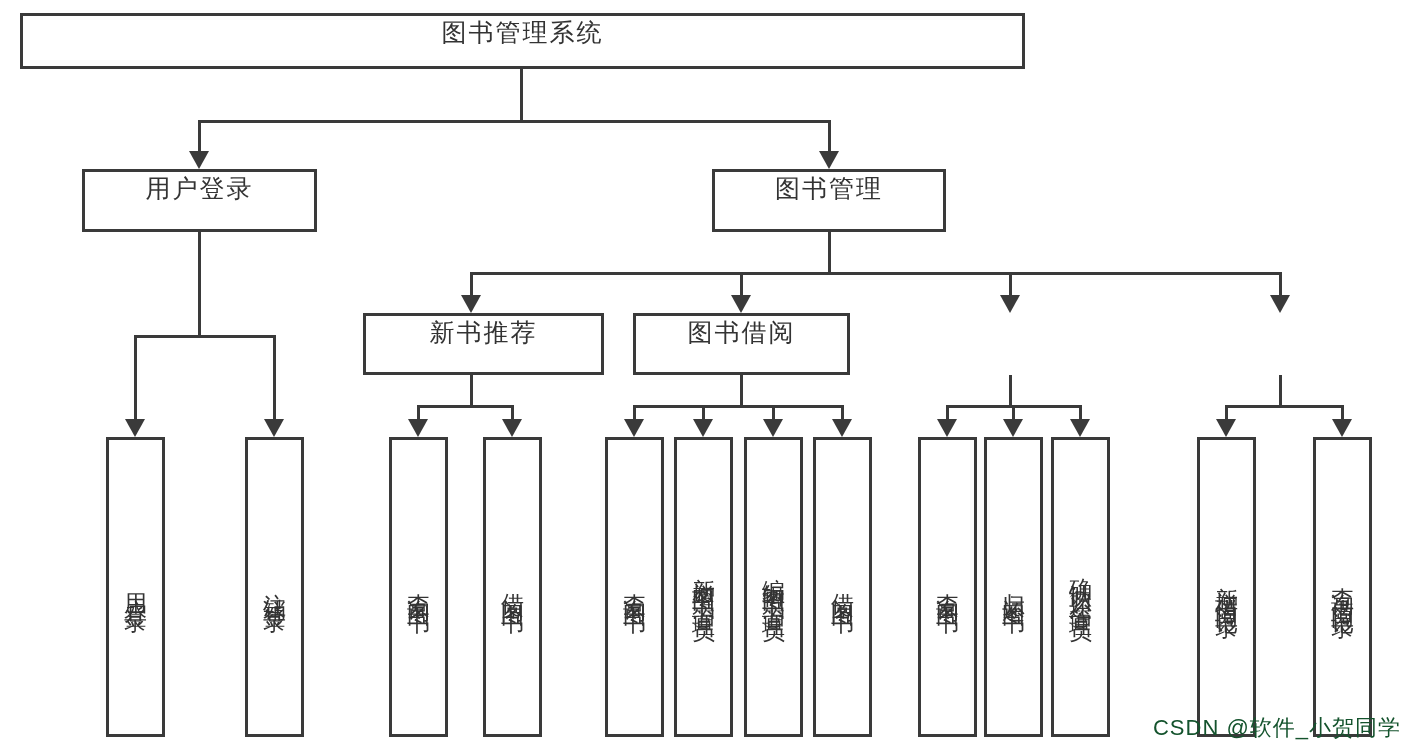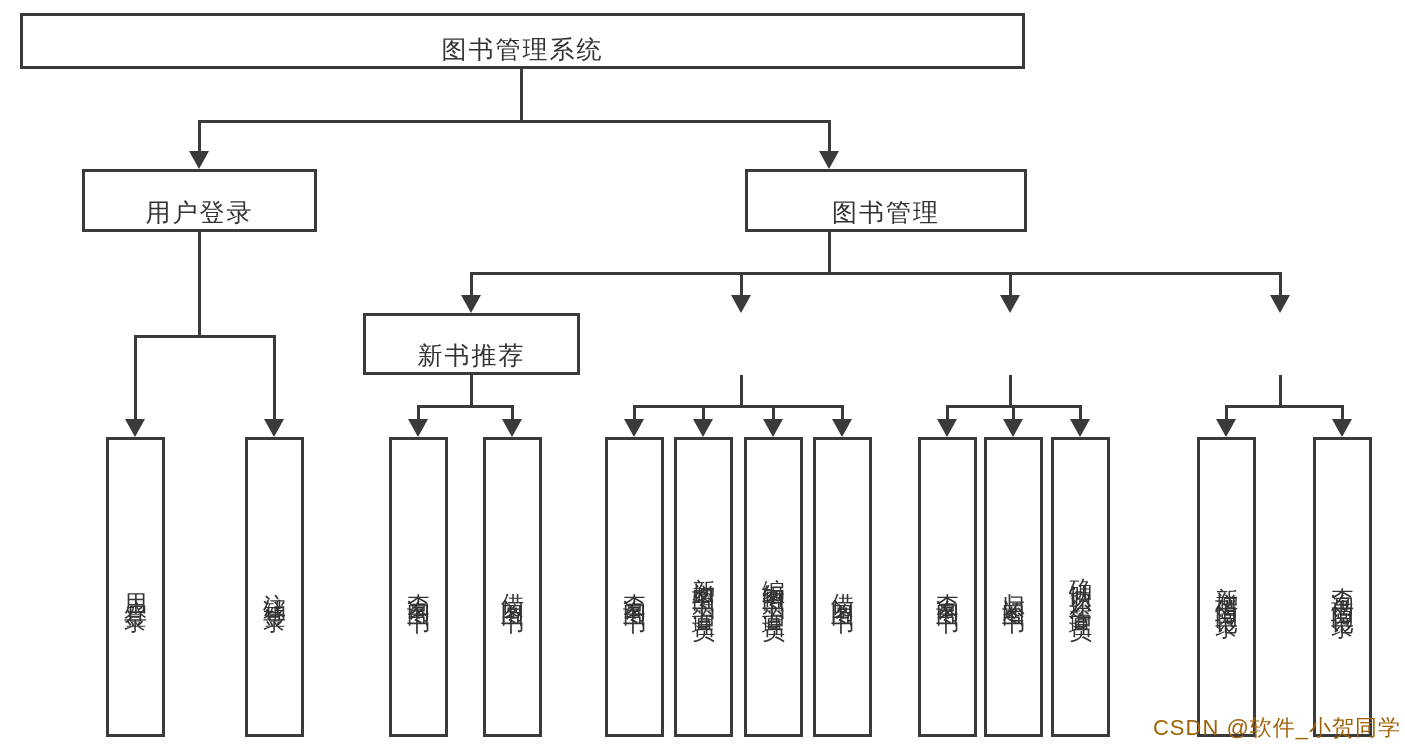--- a/index.html
+++ b/index.html
@@ -10,21 +10,21 @@
     width: 1405px;
     height: 747px;
     background: #ffffff;
     overflow: hidden;
   }
   .node {
     position: absolute;
     border: 3px solid #3a3a3a;
     background: #ffffff;
     display: flex;
-    align-items: flex-end;
+    align-items: flex-start;
     justify-content: center;
   }
   .node .hlabel {
     font-size: 25px;
     color: #333333;
     letter-spacing: 2px;
     white-space: nowrap;
   }
   .leaf {
     position: absolute;
@@ -53,21 +53,21 @@
     width: 0; height: 0;
     border-left: 10px solid transparent;
     border-right: 10px solid transparent;
     border-top: 18px solid #3a3a3a;
   }
   .watermark {
     position: absolute;
     right: 4px;
     bottom: 4px;
     font-size: 22px;
-    color: #a16207;
+    color: #14532d;
     letter-spacing: 1px;
     white-space: nowrap;
   }
 </style>
 </head>
 <body>
 
 <div class="canvas">
 
   <div class="node" style="left:20px; top:13px; width:1005px; height:56px;">
@@ -77,21 +77,21 @@
   <div class="vline" style="left:520px; top:69px; height:51px;"></div>
   <div class="hline" style="left:198px; top:120px; width:633px;"></div>
   <div class="vline" style="left:198px; top:120px; height:31px;"></div>
   <div class="arrowhead" style="left:189px; top:151px;"></div>
   <div class="vline" style="left:828px; top:120px; height:31px;"></div>
   <div class="arrowhead" style="left:819px; top:151px;"></div>
 
   <div class="node" style="left:82px; top:169px; width:235px; height:63px;">
     <span class="hlabel">用户登录</span>
   </div>
-  <div class="node" style="left:712px; top:169px; width:282px; height:63px;margin-left:33px;">
+  <div class="node" style="left:712px; top:169px; width:234px; height:63px;">
     <span class="hlabel">图书管理</span>
   </div>
 
   <div class="vline" style="left:198px; top:232px; height:103px;"></div>
   <div class="hline" style="left:134px; top:335px; width:142px;"></div>
   <div class="vline" style="left:134px; top:335px; height:84px;"></div>
   <div class="arrowhead" style="left:125px; top:419px;"></div>
   <div class="vline" style="left:273px; top:335px; height:84px;"></div>
   <div class="arrowhead" style="left:264px; top:419px;"></div>
 
@@ -99,22 +99,25 @@
   <div class="hline" style="left:470px; top:272px; width:811px;"></div>
   <div class="vline" style="left:470px; top:272px; height:23px;"></div>
   <div class="arrowhead" style="left:461px; top:295px;"></div>
   <div class="vline" style="left:740px; top:272px; height:23px;"></div>
   <div class="arrowhead" style="left:731px; top:295px;"></div>
   <div class="vline" style="left:1009px; top:272px; height:23px;"></div>
   <div class="arrowhead" style="left:1000px; top:295px;"></div>
   <div class="vline" style="left:1279px; top:272px; height:23px;"></div>
   <div class="arrowhead" style="left:1270px; top:295px;"></div>
 
-  <div class="node" style="left:363px; top:313px; width:217px; height:62px;">
+  <div class="node" style="left:363px; top:313px; width:241px; height:62px;">
     <span class="hlabel">新书推荐</span>
+  </div>
+  <div class="node" style="left:633px; top:313px; width:217px; height:62px;">
+    <span class="hlabel">图书借阅</span>
   </div>
 
   <div class="vline" style="left:470px; top:375px; height:30px;"></div>
   <div class="hline" style="left:417px; top:405px; width:97px;"></div>
   <div class="vline" style="left:417px; top:405px; height:14px;"></div>
   <div class="arrowhead" style="left:408px; top:419px;"></div>
   <div class="vline" style="left:511px; top:405px; height:14px;"></div>
   <div class="arrowhead" style="left:502px; top:419px;"></div>
 
   <div class="vline" style="left:740px; top:375px; height:30px;"></div>

